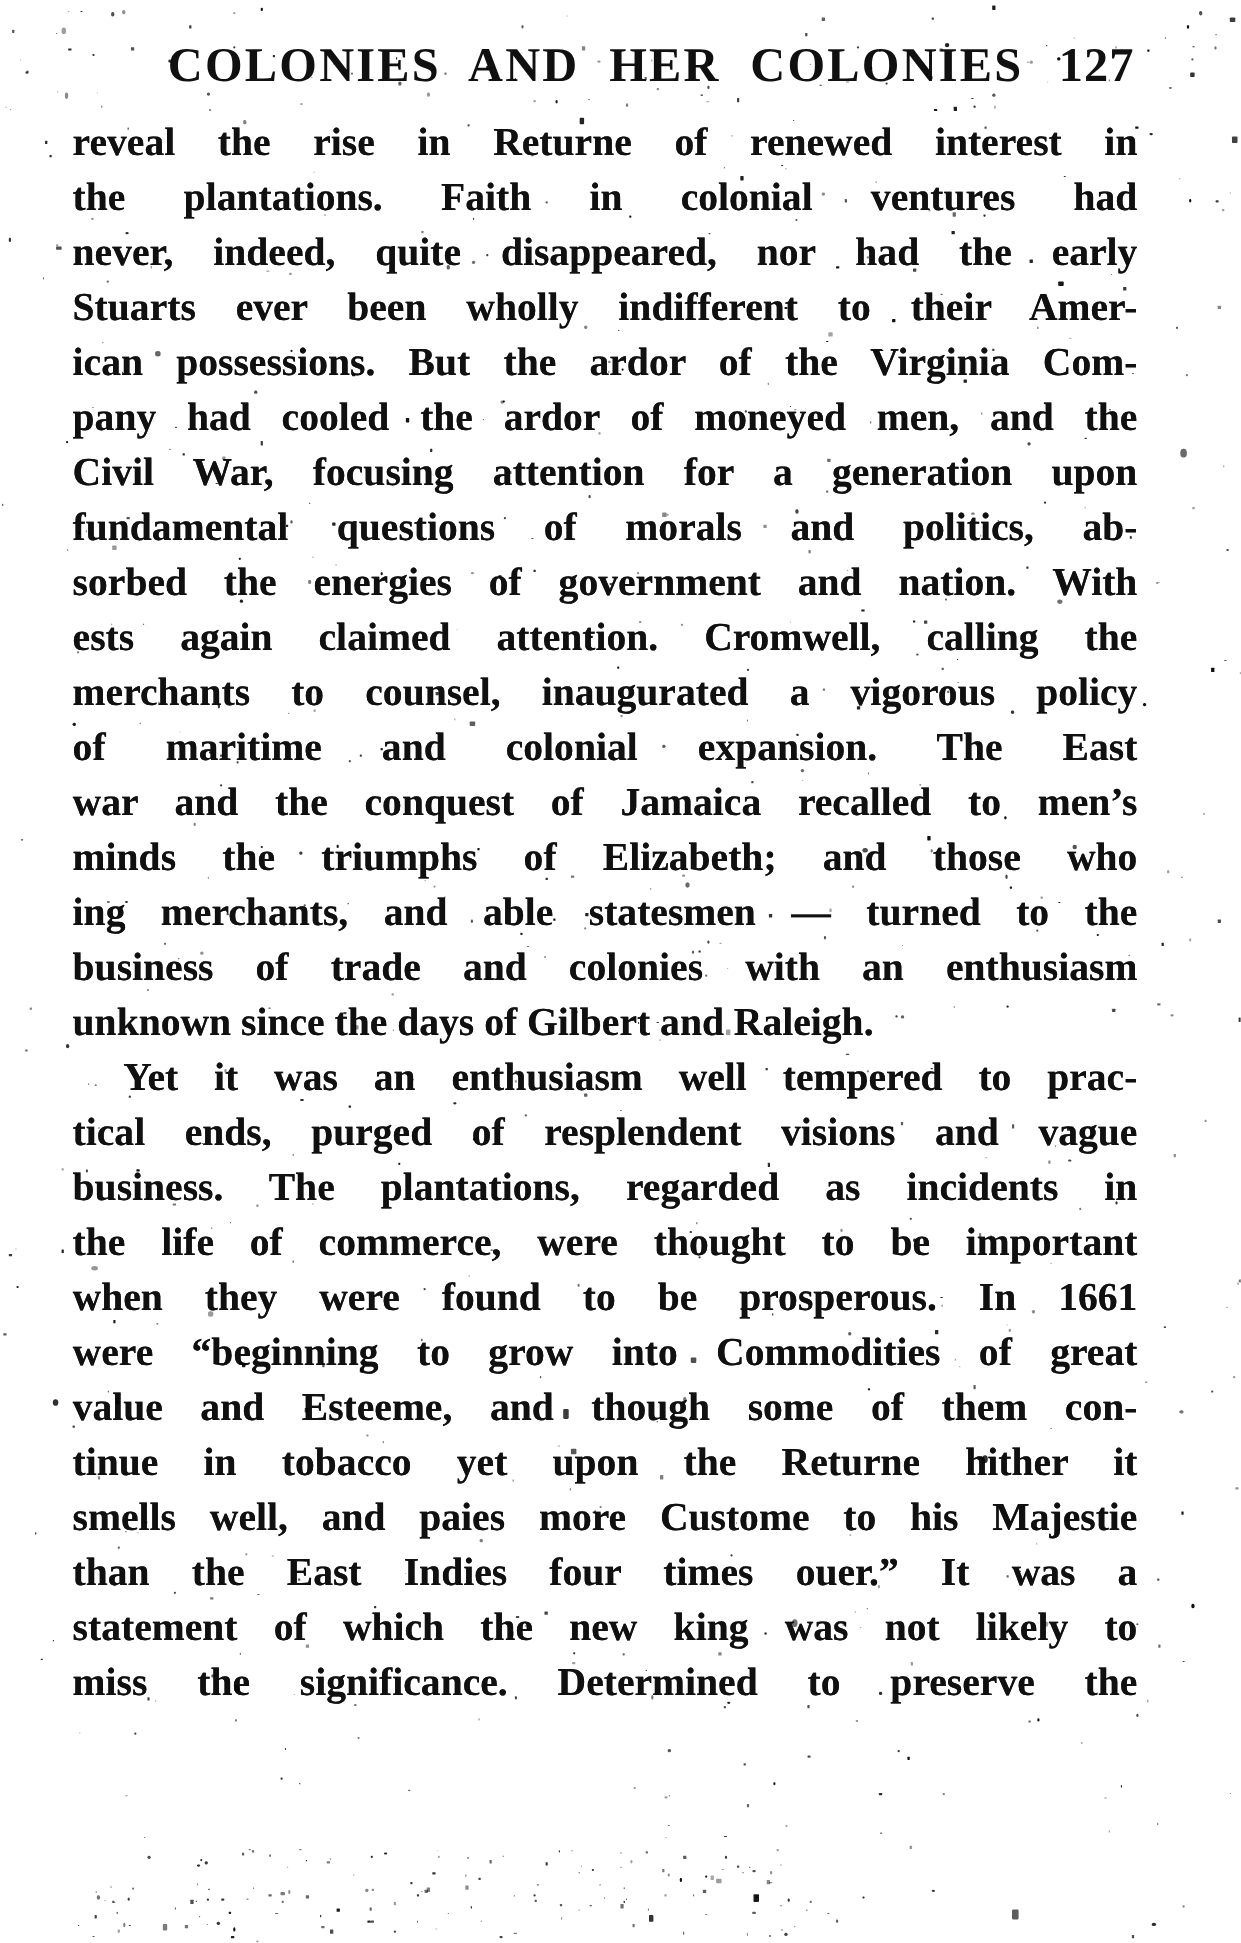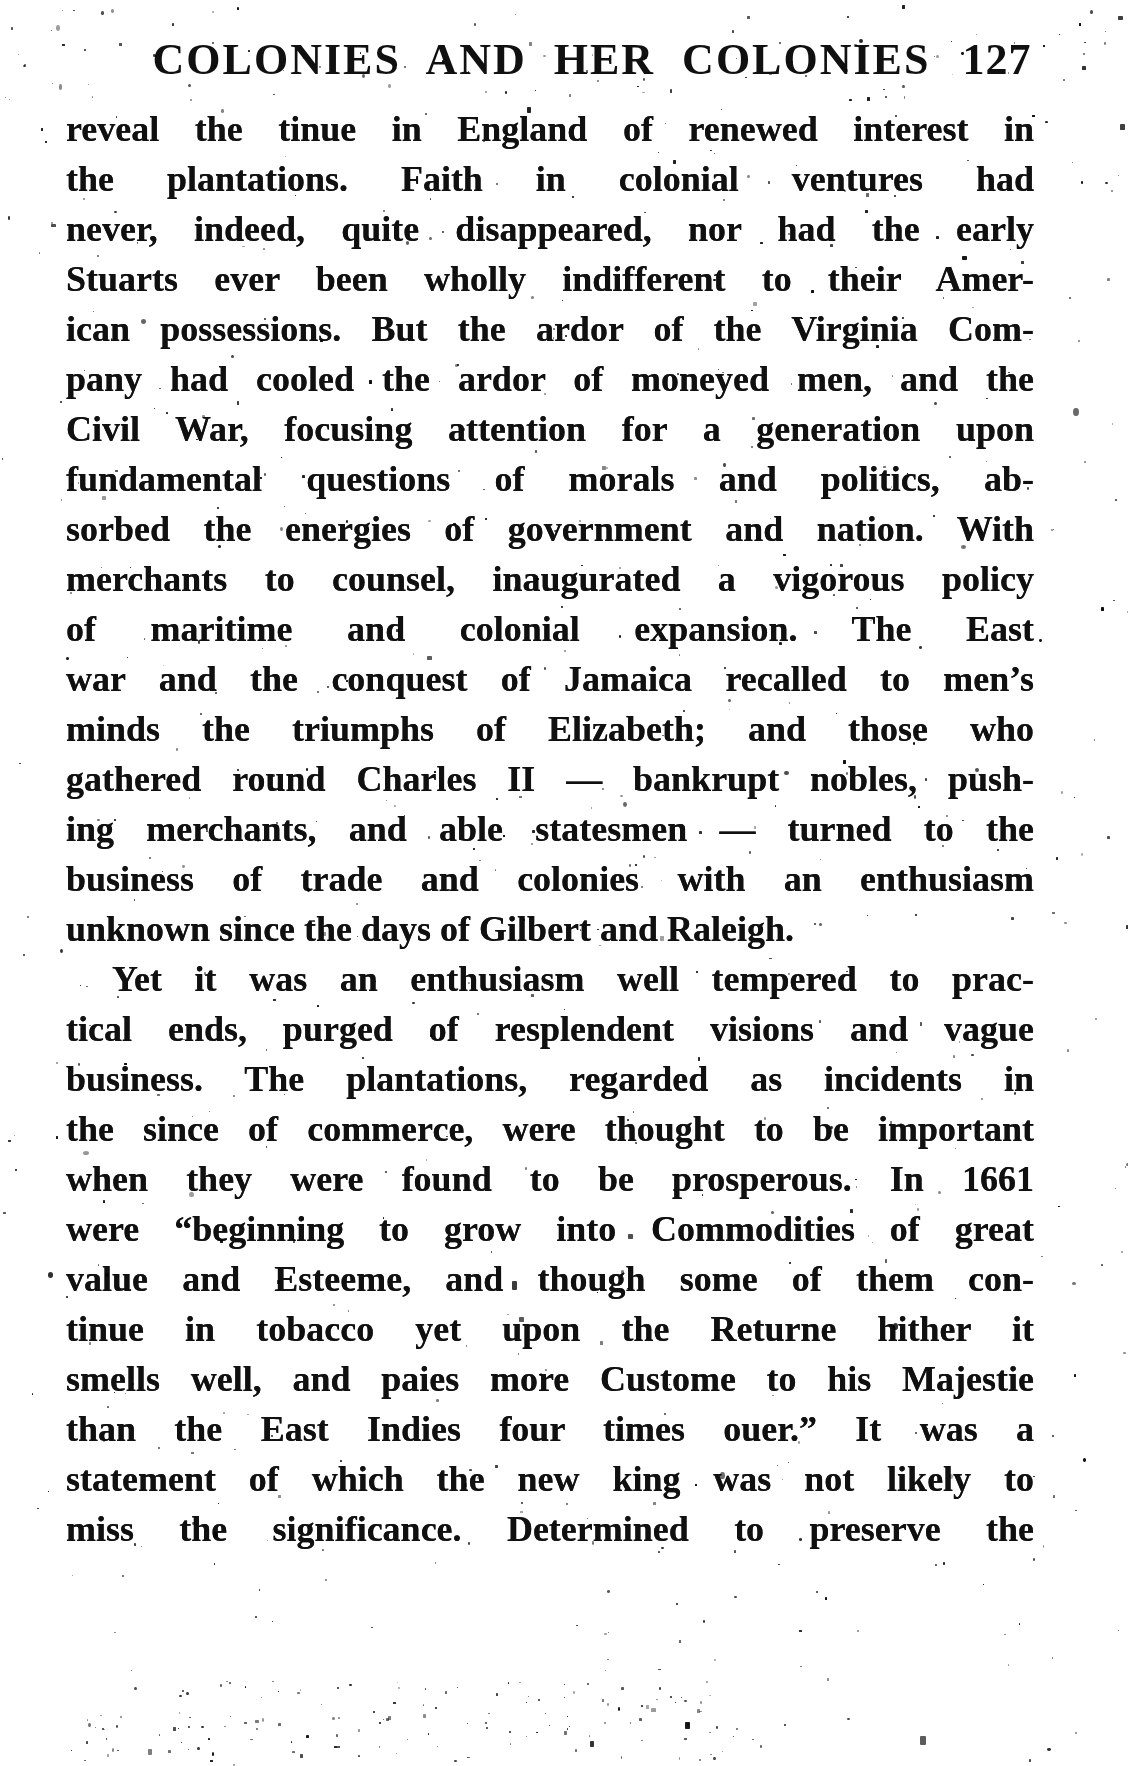--- a/index.html
+++ b/index.html
@@ -35,41 +35,41 @@
 </head>
 <body>
 
 <div class="page">
 
   <div class="header">
     <span>COLONIES AND HER COLONIES</span><span class="pagenum">127</span>
   </div>
 
   <div class="textblock">
-    <div class="line">reveal the tinue in England of renewed interest in</div>
+    <div class="line">reveal the rise in Returne of renewed interest in</div>
     <div class="line">the plantations. Faith in colonial ventures had</div>
     <div class="line">never, indeed, quite disappeared, nor had the early</div>
     <div class="line">Stuarts ever been wholly indifferent to their Amer-</div>
     <div class="line">ican possessions. But the ardor of the Virginia Com-</div>
     <div class="line">pany had cooled the ardor of moneyed men, and the</div>
     <div class="line">Civil War, focusing attention for a generation upon</div>
     <div class="line">fundamental questions of morals and politics, ab-</div>
     <div class="line">sorbed the energies of government and nation. With</div>
+    <div class="line">ests again claimed attention. Cromwell, calling the</div>
     <div class="line">merchants to counsel, inaugurated a vigorous policy</div>
     <div class="line">of maritime and colonial expansion. The East</div>
     <div class="line">war and the conquest of Jamaica recalled to men’s</div>
     <div class="line">minds the triumphs of Elizabeth; and those who</div>
-    <div class="line">gathered round Charles II — bankrupt nobles, push-</div>
     <div class="line">ing merchants, and able statesmen — turned to the</div>
     <div class="line">business of trade and colonies with an enthusiasm</div>
     <div class="line rag">unknown since the days of Gilbert and Raleigh.</div>
     <div class="line indent">Yet it was an enthusiasm well tempered to prac-</div>
     <div class="line">tical ends, purged of resplendent visions and vague</div>
     <div class="line">business. The plantations, regarded as incidents in</div>
-    <div class="line">the since of commerce, were thought to be important</div>
+    <div class="line">the life of commerce, were thought to be important</div>
     <div class="line">when they were found to be prosperous. In 1661</div>
     <div class="line">were “beginning to grow into Commodities of great</div>
     <div class="line">value and Esteeme, and though some of them con-</div>
     <div class="line">tinue in tobacco yet upon the Returne hither it</div>
     <div class="line">smells well, and paies more Custome to his Majestie</div>
     <div class="line">than the East Indies four times ouer.” It was a</div>
     <div class="line">statement of which the new king was not likely to</div>
     <div class="line">miss the significance. Determined to preserve the</div>
   </div>
 

